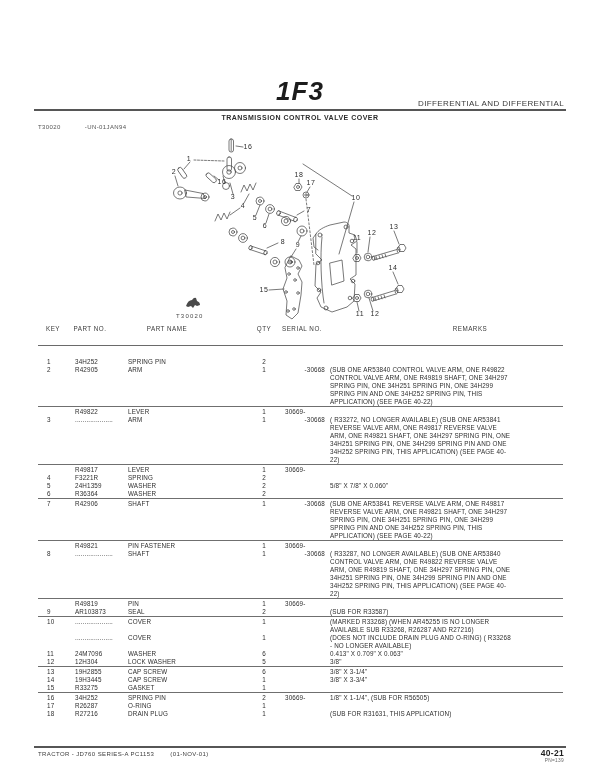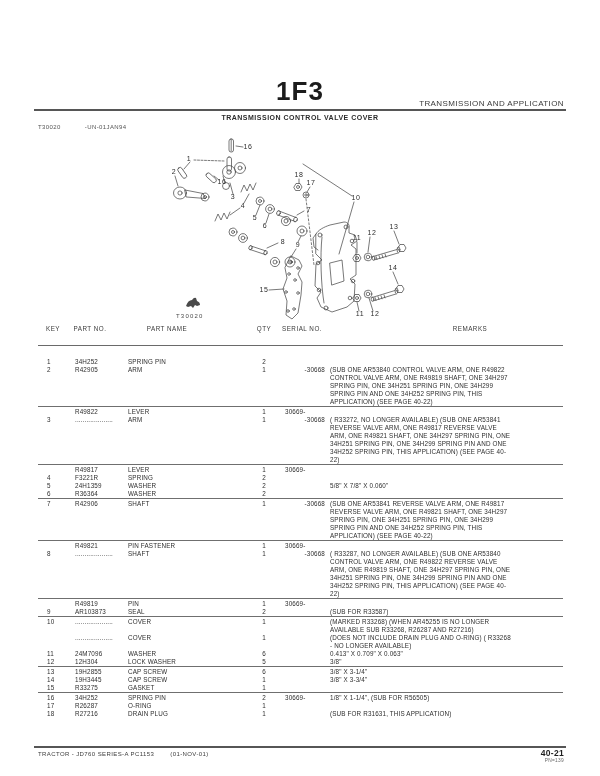--- a/index.html
+++ b/index.html
@@ -5,21 +5,21 @@
   html,body{margin:0;padding:0;}
   body{
     width:600px;height:776px;position:relative;overflow:hidden;
     background:#ffffff;color:#2d2d2d;
     font-family:"Liberation Sans", sans-serif;
     -webkit-font-smoothing:antialiased;
   }
   
   .sec-code{
     position:absolute;top:76px;left:0;width:600px;text-align:center;
-    font-size:26px;font-weight:bold;letter-spacing:1px;color:#1c1c1c;
+    font-size:26px;font-weight:bold;letter-spacing:1px;color:#1c1c1c;font-style:italic;
   }
   .chapter{
     position:absolute;top:99px;right:36px;
     font-size:8px;letter-spacing:.4px;color:#3a3a3a;
   }
   .top-rule{position:absolute;top:109px;left:34px;width:532px;height:2px;background:#565656;}
   .fig-title{
     position:absolute;top:114px;left:0;width:600px;text-align:center;
     font-size:7px;font-weight:bold;letter-spacing:.5px;color:#2b2b2b;
   }
@@ -52,21 +52,21 @@
   .foot-rule{position:absolute;top:746px;left:34px;width:532px;height:2px;background:#565656;}
   .foot-left{position:absolute;top:751px;left:38px;font-size:6px;letter-spacing:.4px;color:#3c3c3c;}
   .foot-left .fdate{margin-left:14px;}
   .page-no{position:absolute;top:748px;right:36px;font-size:8.5px;font-weight:bold;color:#1f1f1f;letter-spacing:.3px;margin-left:36px;}
   .pn{position:absolute;top:758px;right:36px;font-size:4.8px;color:#666;letter-spacing:.3px;}
 </style>
 </head>
 <body>
 
 <div class="sec-code">1F3</div>
-<div class="chapter">TRANSMISSION AND APPLICATION</div>
+<div class="chapter">DIFFERENTIAL AND DIFFERENTIAL</div>
 <div class="top-rule"></div>
 <div class="fig-title">TRANSMISSION CONTROL VALVE COVER</div>
 <div class="fig-meta">
   <span>T30020</span>
   <span class="date">-UN-01JAN94</span>
 </div>
 
 <div class="diagram">
 <svg viewBox="0 0 365 192" xmlns="http://www.w3.org/2000/svg">
   <g stroke="#3f3f3f" stroke-width="0.7" fill="none" stroke-linecap="round" stroke-linejoin="round">

